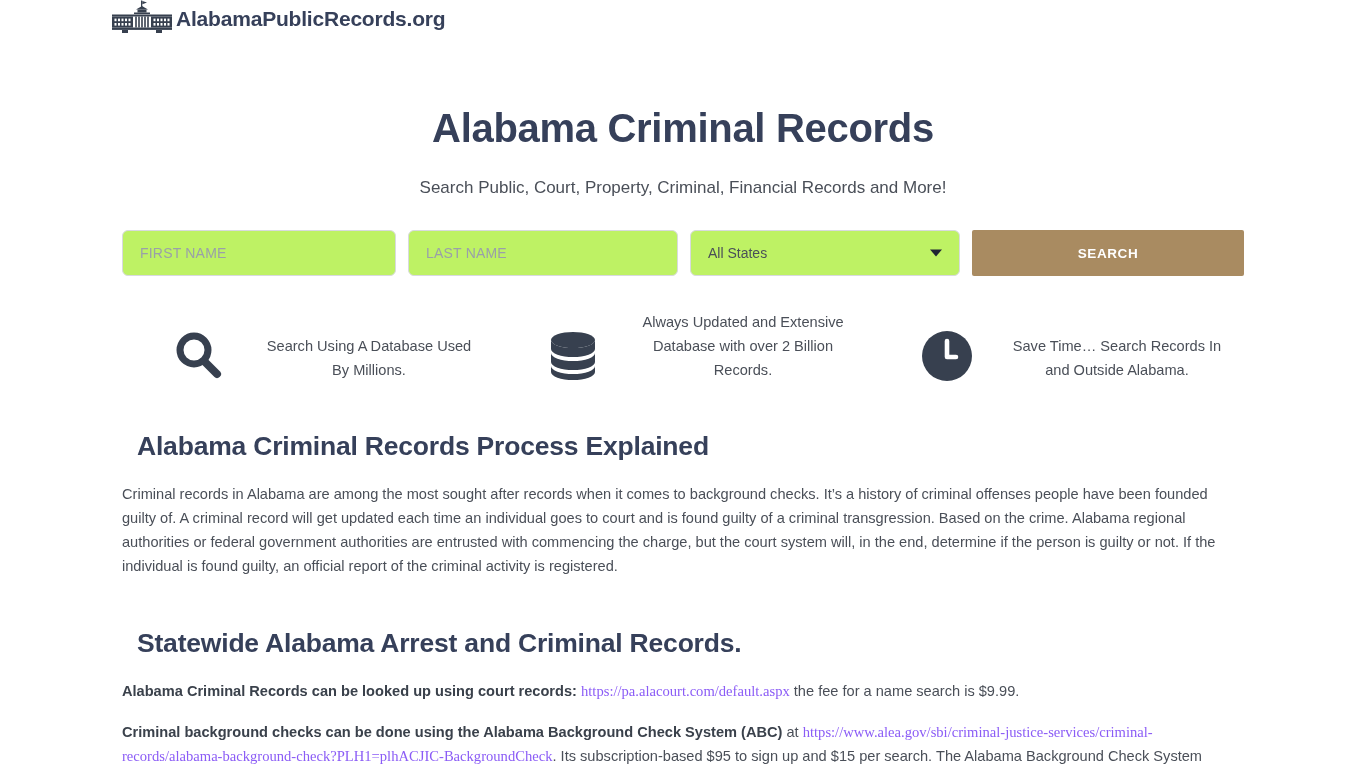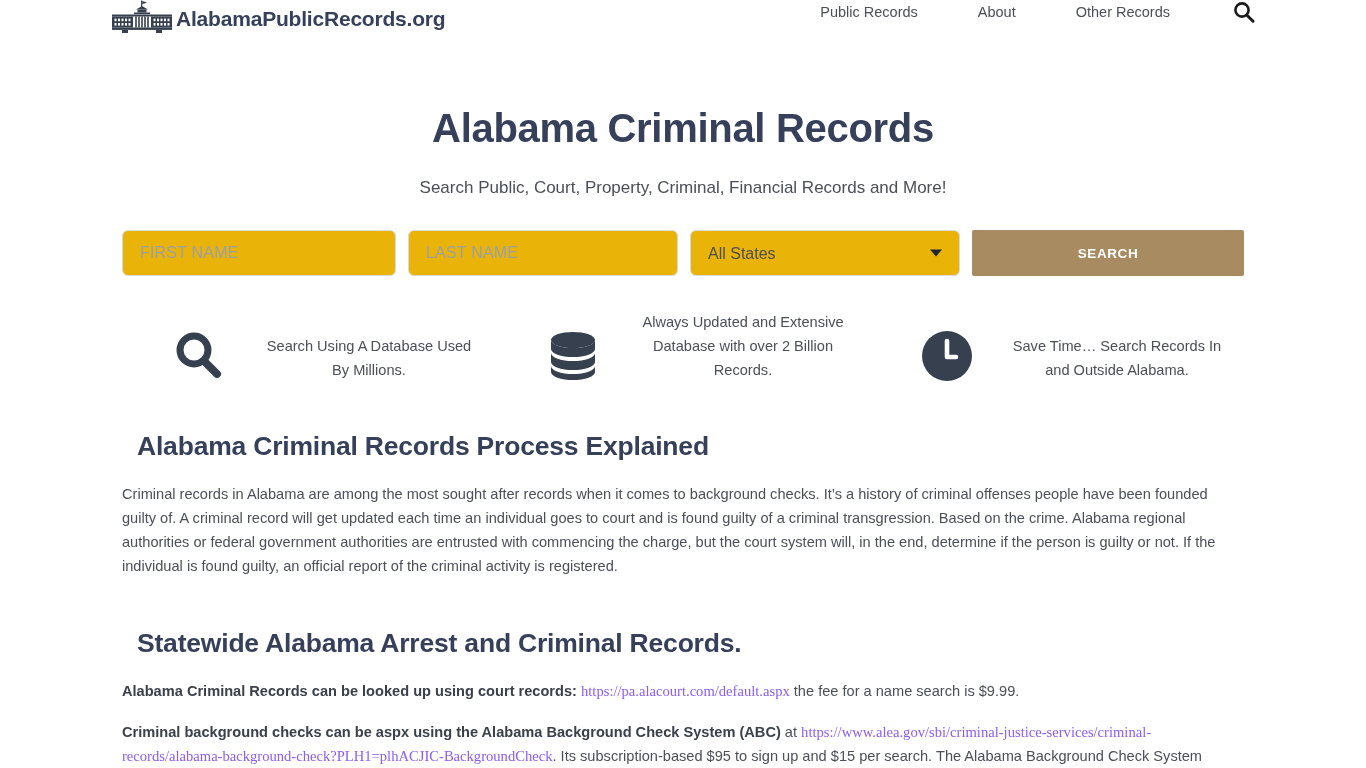--- a/index.html
+++ b/index.html
@@ -76,22 +76,22 @@
   .search-form {
     margin: 32px auto 0 auto;
     width: 1122px;
     display: flex;
     gap: 12px;
   }
   .field {
     height: 46px;
     border: 1px solid #d8dade;
     border-radius: 6px;
-    background: #eab308;
-    font-size: 16px;
+    background: #bef264;
+    font-size: 14px;
     color: #4a4f58;
     padding: 0 17px;
     font-family: "Liberation Sans", sans-serif;
     outline: none;
   }
   .field::placeholder { color: #9aa0a8; letter-spacing: 0.2px; }
   .field-first { width: 274px; }
   .field-last  { width: 270px; }
   .select-wrap { position: relative; width: 270px; }
   .field-state {
@@ -225,31 +225,20 @@
             <rect x="45" y="23" width="2" height="2.6"></rect>
           <rect x="48.5" y="23" width="2" height="2.6"></rect>
             <rect x="52" y="23" width="2" height="2.6"></rect>
           <rect x="55.5" y="23" width="2" height="2.6"></rect>
         </g>
       </svg>
     </span>
     <span class="brand-text">AlabamaPublicRecords.org</span>
   </a>
 
-  <nav class="nav-wrap">
-    <a class="nav-link" href="#">Public Records</a>
-    <a class="nav-link" href="#">About</a>
-    <a class="nav-link" href="#">Other Records</a>
-    <button class="nav-search-btn" aria-label="Search">
-      <svg width="24" height="24" viewBox="0 0 24 24" aria-hidden="true">
-        <circle cx="10" cy="10" r="6.6" fill="none" stroke="#1a1a1a" stroke-width="2.6"></circle>
-        <line x1="15" y1="15.2" x2="21" y2="21.2" stroke="#1a1a1a" stroke-width="3" stroke-linecap="round"></line>
-      </svg>
-    </button>
-  </nav>
 </header>
 
 <section class="hero">
   <h1 class="hero-title">Alabama Criminal Records</h1>
   <p class="hero-sub">Search Public, Court, Property, Criminal, Financial Records and More!</p>
 
   <form class="search-form">
     <input class="field field-first" type="text" placeholder="FIRST NAME" style="">
     <input class="field field-last" type="text" placeholder="LAST NAME" style="">
     <span class="select-wrap">
@@ -306,17 +295,17 @@
 
   <h2 class="h2 second">Statewide Alabama Arrest and Criminal Records.</h2>
 
   <p class="para">
     <span class="bold">Alabama Criminal Records can be looked up using court records:</span>
     <a class="link" href="#">https://pa.alacourt.com/default.aspx</a>
     <span>the fee for a name search is $9.99.</span>
   </p>
 
   <p class="para tight">
-    <span class="bold">Criminal background checks can be aspx using the Alabama Background Check System (ABC)</span>
+    <span class="bold">Criminal background checks can be done using the Alabama Background Check System (ABC)</span>
     <span>at</span>
     <a class="link" href="#">https://www.alea.gov/sbi/criminal-justice-services/criminal-records/alabama-background-check?PLH1=plhACJIC-BackgroundCheck</a><span>. Its subscription-based $95 to sign up and $15 per search. The Alabama Background Check System (ABC) is a secure, web-based site that allows qualifying employers to access the most up to date, comprehensive Alabama criminal records available for current and prospective employees</span>
   </p>
 </main>
 
 </body></html>

